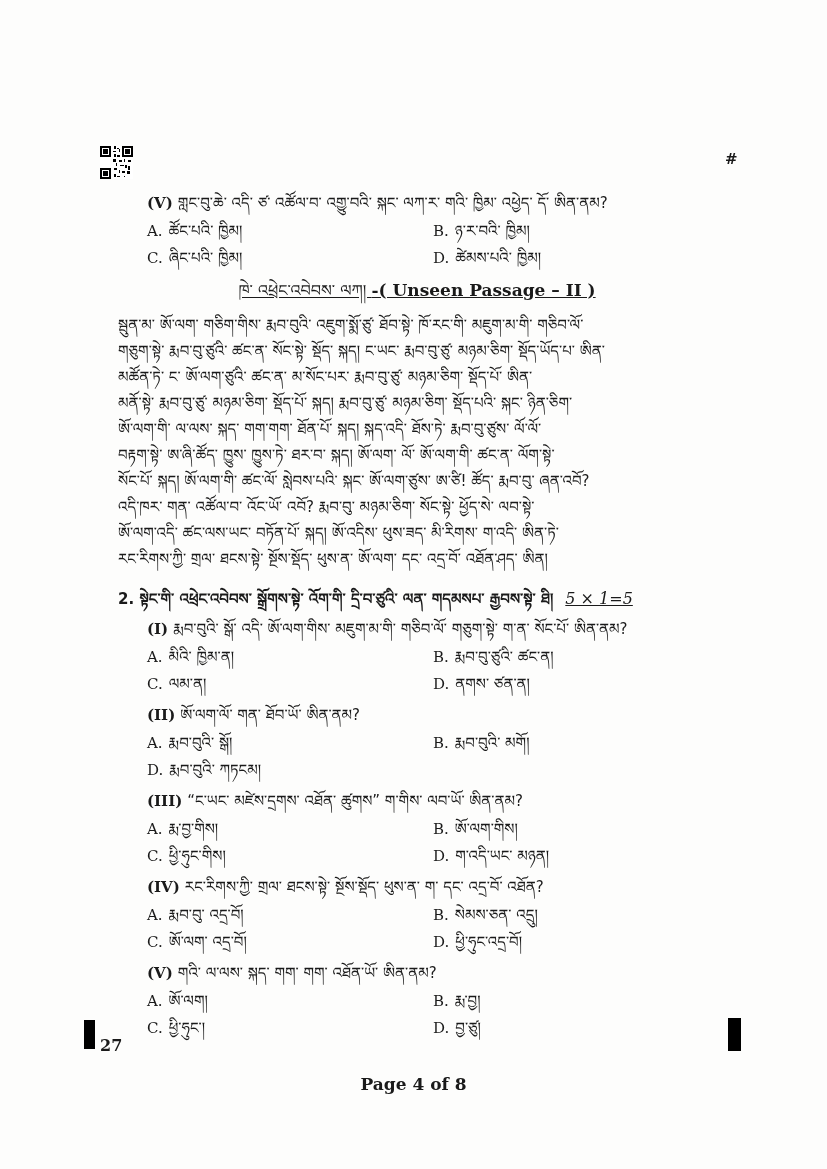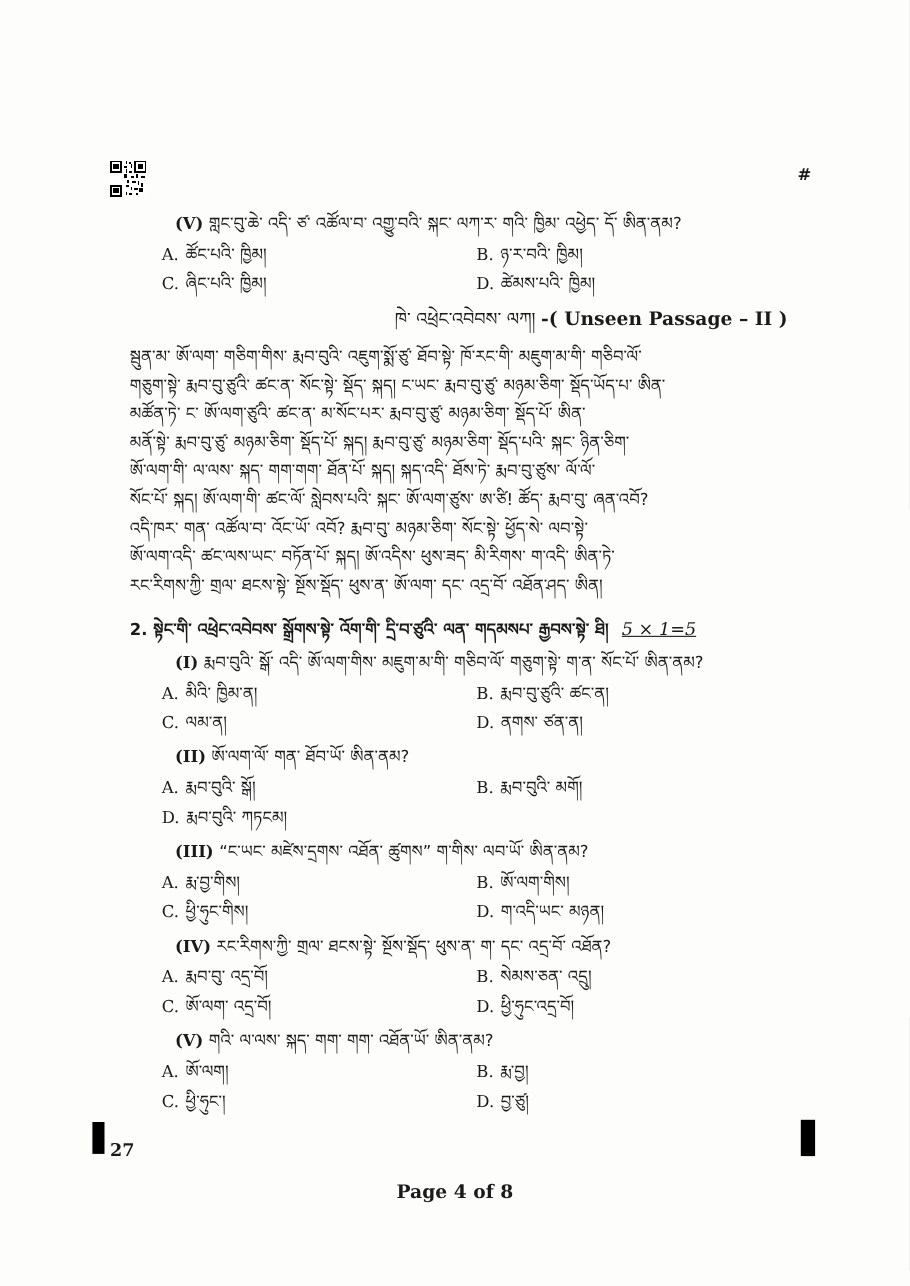--- a/index.html
+++ b/index.html
@@ -9,26 +9,26 @@
     margin:0 auto;
     background:#fdfdfc;
     color:#1a1a1a;
     font-family:"DejaVu Sans","Liberation Sans",sans-serif;
     overflow:hidden;
   }
   .qr{position:absolute;left:100px;top:146px;width:33px;height:33px;shape-rendering:crispEdges;}
   .corner-mark{position:absolute;left:725px;top:150px;font-size:15px;font-weight:bold;font-family:"DejaVu Serif","Liberation Serif",serif;}
   .content{position:absolute;left:118px;top:190px;width:598px;font-size:15px;line-height:26px;}
   .indent{padding-left:29px;}
-  .q-text{white-space:nowrap;margin-left:12px;}
+  .q-text{white-space:nowrap;}
   .q-label{font-weight:bold;margin-right:5px;font-family:"DejaVu Serif","Liberation Serif",serif;font-size:15px;}
   .opts{display:grid;grid-template-columns:286px auto;row-gap:1px;margin-top:2px;}
   .opt{white-space:nowrap;}
   .opt-label{font-family:"DejaVu Serif","Liberation Serif",serif;margin-right:6px;}
-  .section-heading{text-align:right;margin:6px 0 8px 0;font-size:16px;}
+  .section-heading{text-align:center;margin:6px 0 8px 0;font-size:16px;text-decoration:underline;}
   .section-heading .eng{font-family:"DejaVu Serif","Liberation Serif",serif;font-weight:bold;font-size:17px;}
   .passage{margin:4px 0 14px 0;text-align:justify;}
   .passage .p-line{white-space:nowrap;}
   .q2-head{display:flex;justify-content:flex-start;align-items:baseline;font-weight:bold;margin:10px 0 4px 0;}
   .q2-head .marks{font-family:"DejaVu Serif","Liberation Serif",serif;font-style:italic;font-weight:normal;font-size:16px;margin-left:12px;white-space:nowrap;text-decoration:underline;}
   .sub-q{margin-bottom:5px;}
   .footer-page-label{position:absolute;left:0;right:0;top:1074px;text-align:center;font-family:"DejaVu Serif","Liberation Serif",serif;font-weight:bold;font-size:17px;}
   .footer-left-bar{position:absolute;left:84px;top:1020px;width:11px;height:29px;background:#000;}
   .footer-set-number{position:absolute;left:100px;top:1022px;font-family:"DejaVu Serif","Liberation Serif",serif;font-weight:bold;font-size:16px;margin-top:14px;}
   .footer-right-bar{position:absolute;left:728px;top:1018px;width:13px;height:33px;background:#000;}
@@ -91,20 +91,21 @@
     <div class="section-heading">
       <span class="tib">ཁེ་ འཕྲེང་འབེབས་ ལཀ། </span><span class="eng">-( Unseen Passage – II )</span>
     </div>
 
     <div class="passage">
       <div class="p-line">སྦུན་མ་ ཨོ་ལག་ གཅིག་གིས་ རྨབ་བུའི་ འཇུག་སྨོ་ཙུ་ ཐོབ་སྟེ་ ཁོ་རང་གི་ མཇུག་མ་གི་ གཅིབ་ལོ་</div>
       <div class="p-line">གཅུག་སྟེ་ རྨབ་བུ་ཙུའི་ ཚང་ན་ སོང་སྟེ་ སྡོད་ སྐད། ང་ཡང་ རྨབ་བུ་ཙུ་ མཉམ་ཅིག་ སྡོད་ཡོད་པ་ ཨིན་</div>
       <div class="p-line">མཚོན་ཏེ་ ང་ ཨོ་ལག་ཙུའི་ ཚང་ན་ མ་སོང་པར་ རྨབ་བུ་ཙུ་ མཉམ་ཅིག་ སྡོད་པོ་ ཨིན་</div>
       <div class="p-line">མནོ་སྟེ་ རྨབ་བུ་ཙུ་ མཉམ་ཅིག་ སྡོད་པོ་ སྐད། རྨབ་བུ་ཙུ་ མཉམ་ཅིག་ སྡོད་པའི་ སྐང་ ཉིན་ཅིག་</div>
       <div class="p-line">ཨོ་ལག་གི་ ལ་ལས་ སྐད་ གག་གག་ ཐོན་པོ་ སྐད། སྐད་འདི་ ཐོས་ཏེ་ རྨབ་བུ་ཙུས་ ལོ་ལོ་</div>
+      <div class="p-line">བརྟག་སྟེ་ ཨ་ཞི་ཚོད་ ཁྱུས་ ཁྱུས་ཏེ་ ཐར་བ་ སྐད། ཨོ་ལག་ ལོ་ ཨོ་ལག་གི་ ཚང་ན་ ལོག་སྟེ་</div>
       <div class="p-line">སོང་པོ་ སྐད། ཨོ་ལག་གི་ ཚང་ལོ་ སླེབས་པའི་ སྐང་ ཨོ་ལག་ཙུས་ ཨ་ཙི! ཚོད་ རྨབ་བུ་ ཞན་འབོ?</div>
       <div class="p-line">འདི་ཁར་ གན་ འཚོལ་བ་ འོང་ཡོ་ འབོ? རྨབ་བུ་ མཉམ་ཅིག་ སོང་སྟེ་ ཕྱོད་སེ་ ལབ་སྟེ་</div>
       <div class="p-line">ཨོ་ལག་འདི་ ཚང་ལས་ཡང་ བཏོན་པོ་ སྐད། ཨོ་འདིས་ ཕུས་ཟད་ མི་རིགས་ ག་འདི་ ཨིན་ཏེ་</div>
       <div class="p-line">རང་རིགས་ཀྱི་ གྲལ་ ཐངས་སྟེ་ སྔོས་སྡོད་ ཕུས་ན་ ཨོ་ལག་ དང་ འདྲ་བོ་ འཐོན་ཤད་ ཨིན།</div>
     </div>
 
     <div class="q2-head">
       <span><b>2.</b> <b>སྟེང་གི་ འཕྲེང་འབེབས་ སྒྲོགས་སྟེ་ འོག་གི་ དྲི་བ་ཙུའི་ ལན་ གདམསཔ་ རྒྱབས་སྟེ་ ཐི།</b></span>
       <span class="marks">5 × 1=5</span>
     </div>

